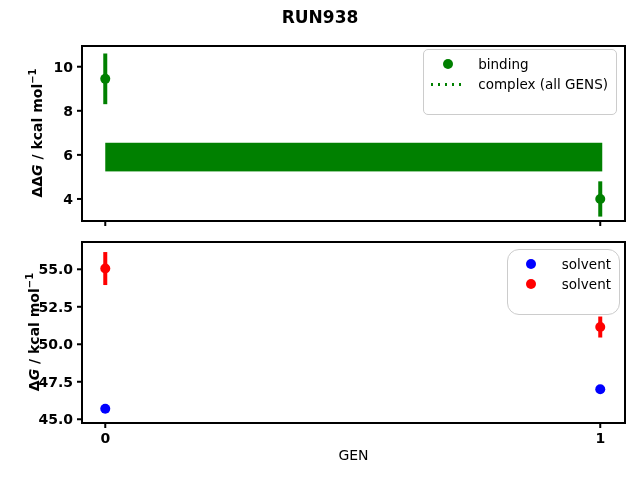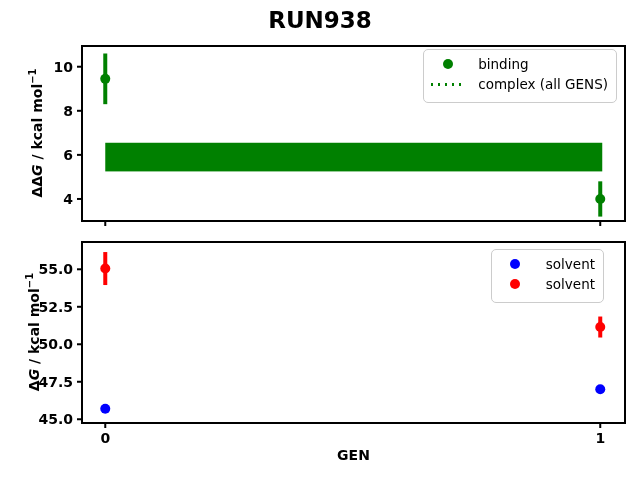--- a/index.html
+++ b/index.html
@@ -9,53 +9,53 @@
     height: 480px;
     background: #ffffff;
     font-family: "DejaVu Sans", sans-serif;
     overflow: hidden;
   }
   #plot-svg { position: absolute; left: 0; top: 0; }
   .fig-title {
     position: absolute;
     top: 7px; left: 0; width: 640px;
     text-align: center;
-    font-size: 23px;
+    font-size: 17px;
     font-weight: bold;
     color: #000000;
   }
   .ylabel {
     position: absolute;
     white-space: nowrap;
     font-size: 14px;
     font-weight: bold;
     color: #000000;
     transform: translate(-50%, -50%) rotate(-90deg);
   }
   .ylabel .it { font-style: italic; }
   .ylabel sup { font-size: 10px; }
   .xlabel {
     position: absolute;
     left: 82px; top: 447px; width: 543px;
     text-align: center;
     font-size: 14px;
-    font-weight: bold;
+    font-weight: normal;
     color: #000000;
   }
   svg text {
     font-family: "DejaVu Sans", sans-serif;
     fill: #000000;
   }
   svg .tick-label { font-size: 14px; font-weight: bold; }
   .legend {
     position: absolute;
     background: rgba(255,255,255,0.9);
     border: 1.4px solid #cccccc;
     border-radius: 5px;
-    padding: 4px 8px 8px 7px;
+    padding: 4px 8px 20px 7px;
     font-size: 13.5px;
     color: #000000;
   }
   .legend-row {
     display: flex;
     align-items: center;
     height: 20px;
   }
   .legend-handle-box {
     width: 33px;
@@ -134,21 +134,21 @@
         </span>
         <span class="legend-label">binding</span>
       </div>
       <div class="legend-row">
         <span class="legend-handle-box">
           <span class="handle-dotted" style="background-image: repeating-linear-gradient(90deg, rgb(0, 128, 0) 0px, rgb(0, 128, 0) 2.5px, transparent 2.5px, transparent 7px);"></span>
         </span>
         <span class="legend-label">complex (all GENS)</span>
       </div>
     </div>
-  <div class="legend" id="legend-1" style="top:249px; right:36px;">
+  <div class="legend" id="legend-1" style="top:249px; right:20px;border-radius:12px;">
       <div class="legend-row">
         <span class="legend-handle-box">
           <span class="handle-dot" style="background: rgb(0, 0, 255);"></span>
         </span>
         <span class="legend-label">solvent</span>
       </div>
       <div class="legend-row">
         <span class="legend-handle-box">
           <span class="handle-dot" style="background: rgb(255, 0, 0);"></span>
         </span>

